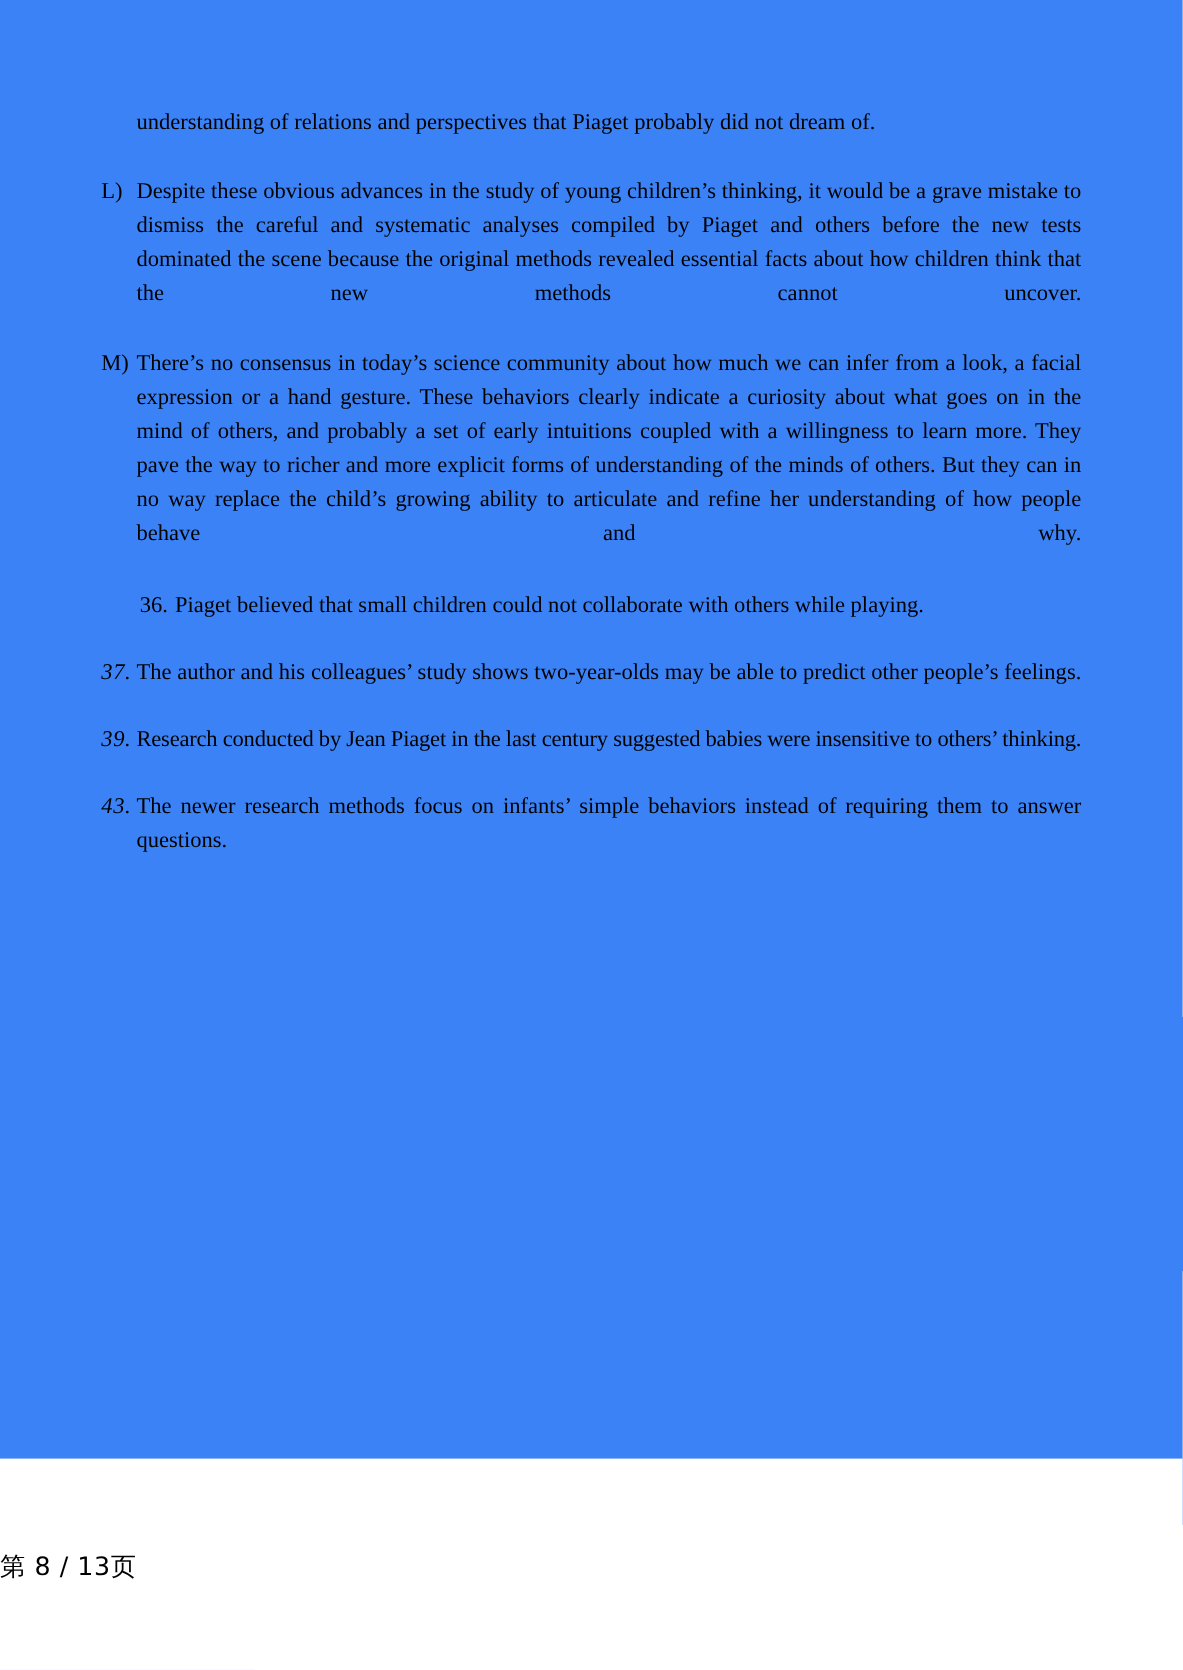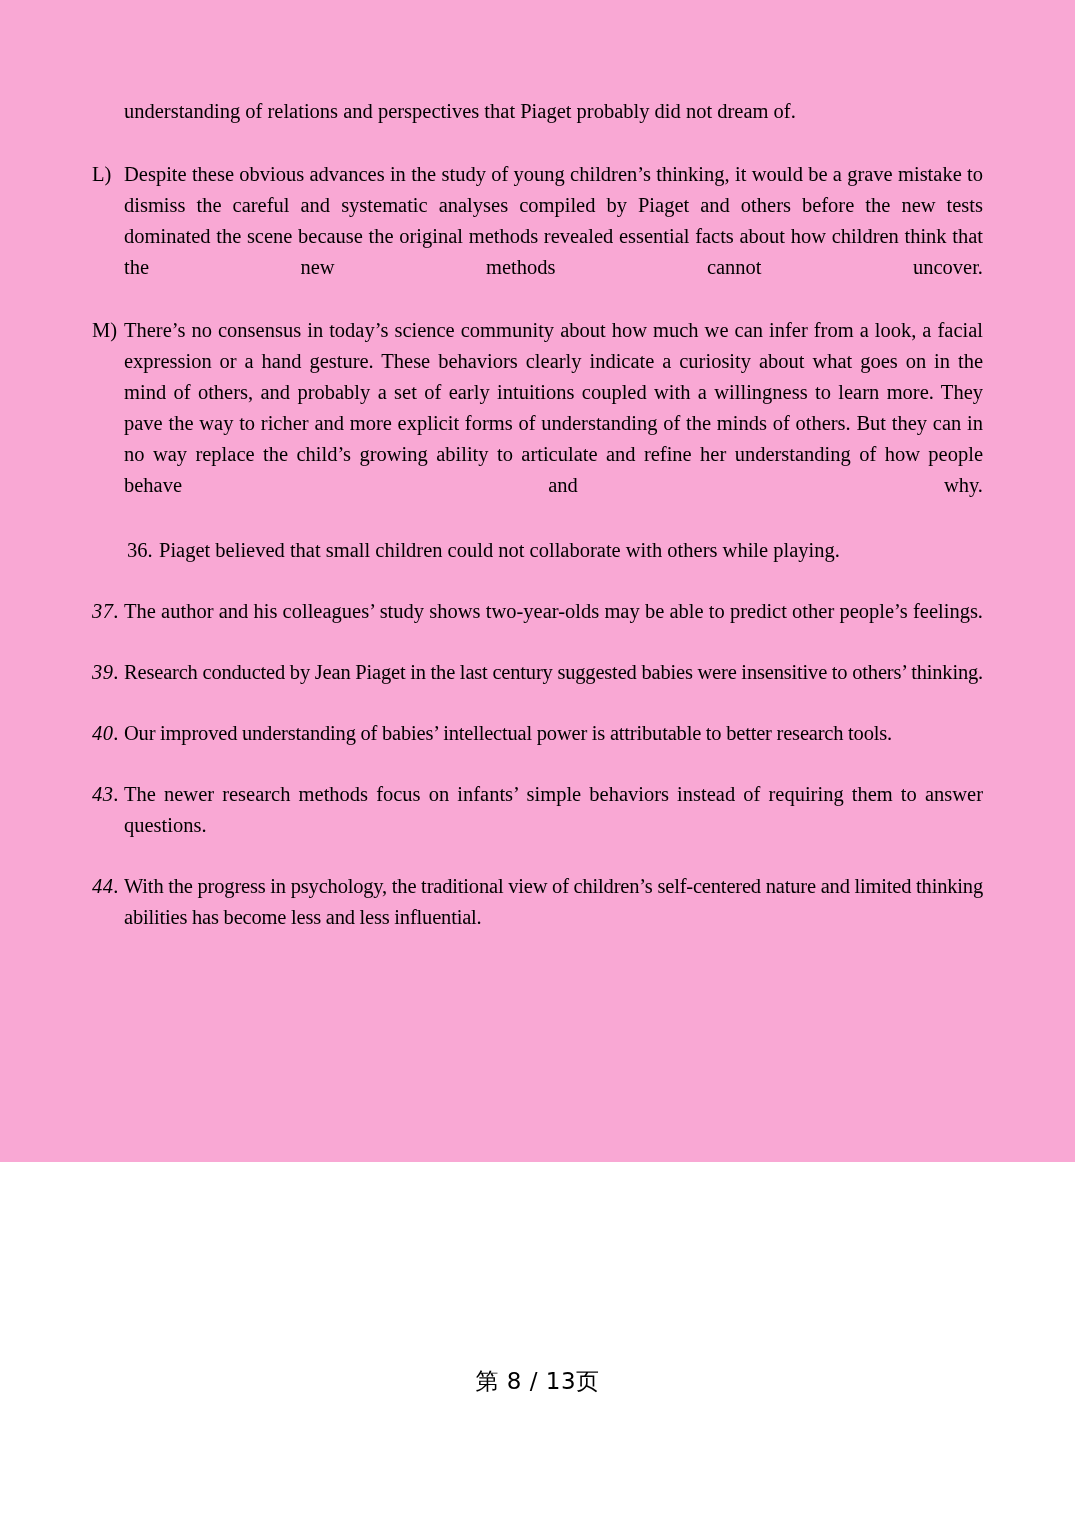--- a/index.html
+++ b/index.html
@@ -14,22 +14,22 @@
     font-family: "Liberation Serif", "DejaVu Serif", serif;
     color: #000000;
     overflow: hidden;
   }
 
   .page {
     position: absolute;
     left: 0;
     top: 0;
     width: 1075px;
-    height: 1162px;
-    background: #f9a8d4;
+    height: 1326px;
+    background: #3b82f6;
   }
 
   .content {
     position: absolute;
     left: 92px;
     top: 96px;
     width: 891px;
   }
 
   
@@ -81,23 +81,23 @@
   
   .gap-lg { margin-bottom: 32px; }
   .gap-md { margin-bottom: 30px; }
 
   .marker.wide { letter-spacing: 0.6px; font-style: italic; }
 
   
   .footer {
     position: absolute;
     left: 0;
-    top: 1366px;
+    top: 1410px;
     width: 1075px;
-    text-align: center;
+    text-align: left;
     font-family: "DejaVu Sans", "Liberation Sans", sans-serif;
     font-size: 23px;
     line-height: 30px;
     color: #000000;
     letter-spacing: 0.5px;
   }
 </style>
 </head>
 <body>
 
@@ -128,36 +128,28 @@
       <span class="marker wide">37.</span>
       <span class="body">The author and his colleagues’ study shows two-year-olds may be able to predict other people’s feelings.</span>
     </div>
 
 
     <div class="block full gap-md condensed2">
       <span class="marker wide">39.</span>
       <span class="body">Research conducted by Jean Piaget in the last century suggested babies were insensitive to others’ thinking.</span>
     </div>
 
-    <div class="block gap-md condensed2">
-      <span class="marker wide">40.</span>
-      <span class="body">Our improved understanding of babies’ intellectual power is attributable to better research tools.</span>
-    </div>
 
 
 
     <div class="block full gap-md">
       <span class="marker wide">43.</span>
       <span class="body">The newer research methods focus on infants’ simple behaviors instead of requiring them to answer questions.</span>
     </div>
 
-    <div class="block gap-md condensed2">
-      <span class="marker wide">44.</span>
-      <span class="body">With the progress in psychology, the traditional view of children’s self-centered nature and limited thinking abilities has become less and less influential.</span>
-    </div>
 
 
   </div>
 
   <div class="footer">
     <span>第 8 / 13页</span>
   </div>
 
 </div>
 

